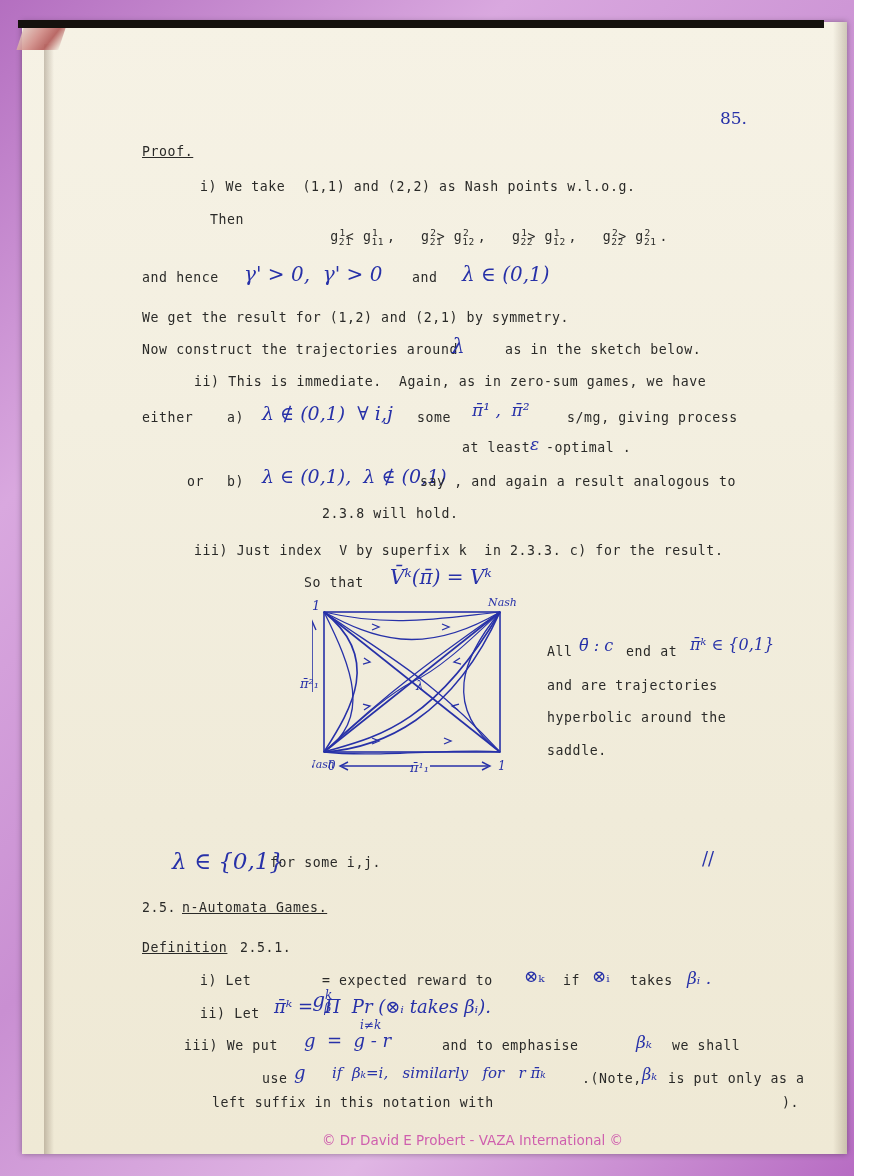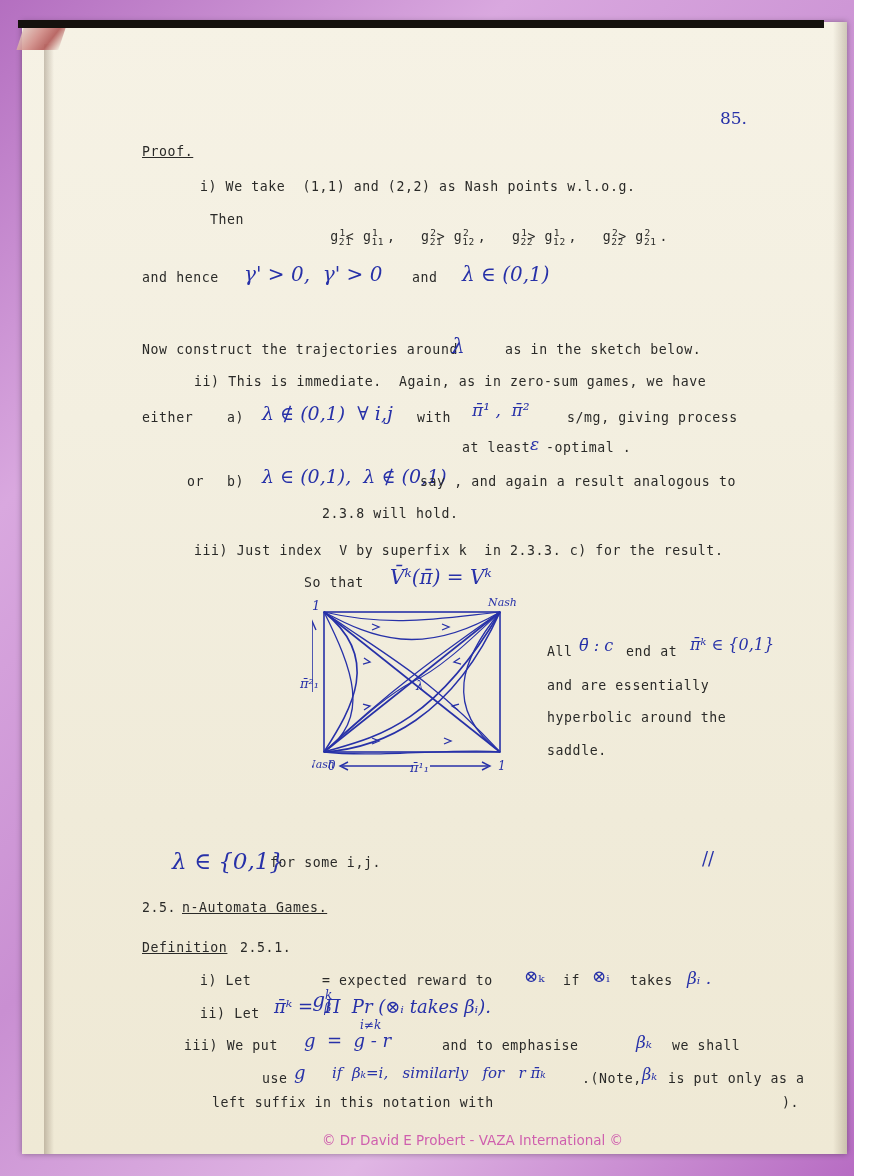--- a/index.html
+++ b/index.html
@@ -134,31 +134,32 @@
       <span class="typed" style="position:relative; left:0; top:0; font-size:13.2px;">
         g<sub style="font-size:9.5px">21</sub><sup style="font-size:9.5px; margin-left:-12px; ">1</sup>&lt; g<sub style="font-size:9.5px">11</sub><sup style="font-size:9.5px; margin-left:-12px;">1</sup> ,&nbsp;&nbsp; g<sub style="font-size:9.5px">21</sub><sup style="font-size:9.5px; margin-left:-12px;">2</sup>&gt; g<sub style="font-size:9.5px">12</sub><sup style="font-size:9.5px; margin-left:-12px;">2</sup> ,&nbsp;&nbsp; g<sub style="font-size:9.5px">22</sub><sup style="font-size:9.5px; margin-left:-12px;">1</sup>&gt; g<sub style="font-size:9.5px">12</sub><sup style="font-size:9.5px; margin-left:-12px;">1</sup> ,&nbsp;&nbsp; g<sub style="font-size:9.5px">22</sub><sup style="font-size:9.5px; margin-left:-12px;">2</sup>&gt; g<sub style="font-size:9.5px">21</sub><sup style="font-size:9.5px; margin-left:-12px;">2</sup> .
       </span>
     </div>
 
     <div class="typed" style="left:120px; top:248px;">and hence</div>
     <div class="hand" style="left:222px; top:240px; font-size:20px;">γ' &gt; 0,  γ' &gt; 0</div>
     <div class="typed" style="left:390px; top:248px;">and</div>
     <div class="hand" style="left:440px; top:240px; font-size:20px;">λ ∈ (0,1)</div>
 
+    <div class="typed" style="left:120px; top:288px;">We get the result for (1,2) and (2,1) by symmetry.</div>
 
     <div class="typed" style="left:120px; top:320px;">Now construct the trajectories around</div>
     <div class="hand" style="left:430px; top:312px; font-size:20px;">λ</div>
     <div class="typed" style="left:483px; top:320px;">as in the sketch below.</div>
 
     <div class="typed" style="left:172px; top:352px;">ii) This is immediate.  Again, as in zero-sum games, we have</div>
 
     <div class="typed" style="left:120px; top:388px;">either</div>
     <div class="typed" style="left:205px; top:388px;">a)</div>
     <div class="hand" style="left:240px; top:380px; font-size:19px;">λ ∉ (0,1)  ∀ i,j</div>
-    <div class="typed" style="left:395px; top:388px;">with</div>
+    <div class="typed" style="left:395px; top:388px;">some</div>
     <div class="hand" style="left:450px; top:378px; font-size:17px;">π̄¹ ,  π̄²</div>
     <div class="typed" style="left:545px; top:388px;">s/mg, giving process</div>
     <div class="typed" style="left:440px; top:418px;">at least</div>
     <div class="hand" style="left:508px; top:412px; font-size:17px;">ε</div>
     <div class="typed" style="left:524px; top:418px;">-optimal .</div>
 
     <div class="typed" style="left:165px; top:452px;">or</div>
     <div class="typed" style="left:205px; top:452px;">b)</div>
     <div class="hand" style="left:240px; top:443px; font-size:19px;">λ ∈ (0,1),  λ ∉ (0,1)</div>
     <div class="typed" style="left:398px; top:452px;">say , and again a result analogous to</div>
@@ -217,21 +218,21 @@
         </g>
       </svg>
     </div>
     <div class="hand" style="left:278px; top:646px; font-size:13px;margin-top:8px;">π̄²₁</div>
     <div class="hand" style="left:388px; top:738px; font-size:13px;">π̄¹₁</div>
 
     <div class="typed" style="left:525px; top:622px;">All</div>
     <div class="hand" style="left:557px; top:614px; font-size:16px;">θ̄ : c</div>
     <div class="typed" style="left:604px; top:622px;">end at</div>
     <div class="hand" style="left:668px; top:613px; font-size:16px;">π̄ᵏ ∈ {0,1}</div>
-    <div class="typed" style="left:525px; top:656px;">and are essentially</div>
+    <div class="typed" style="left:525px; top:656px;">and are trajectories</div>
     <div class="typed" style="left:525px; top:688px;">hyperbolic around the</div>
     <div class="typed" style="left:525px; top:721px;">saddle.</div>
 
     <div class="hand" style="left:150px; top:826px; font-size:23px;">λ ∈ {0,1}</div>
     <div class="typed" style="left:248px; top:833px;">for some i,j.</div>
     <div class="hand" style="left:680px; top:826px; font-size:18px; font-style:normal;">//</div>
 
     <div class="typed" style="left:120px; top:878px;">2.5.</div>
     <div class="typed u" style="left:160px; top:878px;">n-Automata Games.</div>
 

